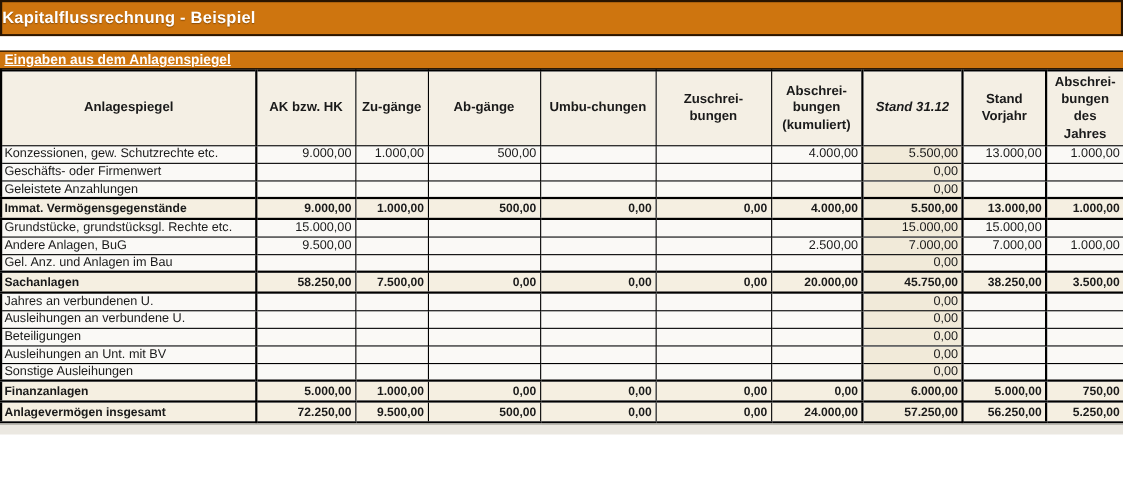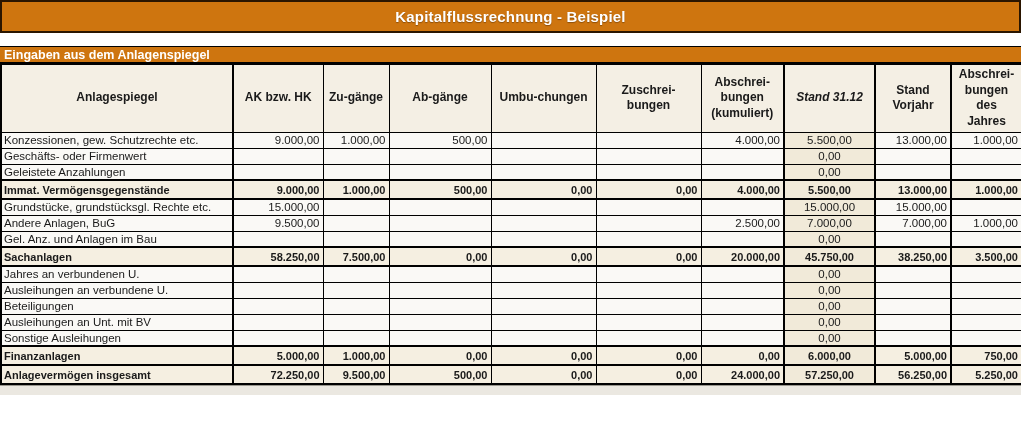--- a/index.html
+++ b/index.html
@@ -3,31 +3,31 @@
 <meta charset="utf-8">
 <style>
   html,body {margin:0; padding:0; background:#ffffff;}
   body {font-family:"Liberation Sans", sans-serif;}
   .page {width:1021px; height:443px; background:#ffffff; overflow:hidden; position:relative;}
 
   .banner {
     height:33px; box-sizing:border-box;
     background:#CE750F;
     border:2px solid #2a1500;
-    display:flex; align-items:center; justify-content:center;
+    display:flex; align-items:center; 
     color:#ffffff; font-weight:bold; font-size:15px; letter-spacing:0.2px;
     text-shadow:0 1px 1px rgba(60,30,0,0.45);
   }
   .gap {height:13px; background:#ffffff;}
   .section {
     height:17px; box-sizing:border-box;
     background:#CE750F;
     border-top:1px solid #000; border-bottom:1px solid #000;
-    display:flex; align-items:center; padding-left:4px;
-    color:#ffffff; font-weight:bold; font-size:12.5px;
+    display:flex; padding-left:4px;
+    color:#ffffff; font-weight:bold; font-size:12.5px;text-decoration:underline;
   }
 
   table {
     border-collapse:collapse; table-layout:fixed;
     width:1021px; border:2px solid #000;
   }
   th, td {
     border:1px solid #000; overflow:hidden;
     color:#1a1a1a; box-sizing:border-box;
   }
@@ -40,21 +40,21 @@
   th.label-h {border-right-width:2px;}
   th.stand-h {border-left-width:2px; border-right-width:2px;font-style:italic;}
   th.c8h {border-left-width:2px;}
 
   td {
     height:16px; font-size:11.5px; padding:0 3px;
     background:#FAF9F6; white-space:nowrap;
   }
   td.label {text-align:left; padding-left:2px; border-right-width:2px;}
   td.num {text-align:right;}
-  td.stand {background:#F1EAD9; border-left-width:2px; border-right-width:2px;text-align:center;}
+  td.stand {background:#F1EAD9; border-left-width:2px; border-right-width:2px;}
   td.c8 {border-left-width:2px;}
 
   tr.total td {
     border-top-width:2px; border-bottom-width:2px;
     background:#F5EFE1; font-weight:bold;
     height:19px; font-size:11px;
   }
   tr.total td.stand {background:#F1EAD9;}
 
   .below {height:9px; background:#EBE8E1; border-top:1px solid #9a988f;}

